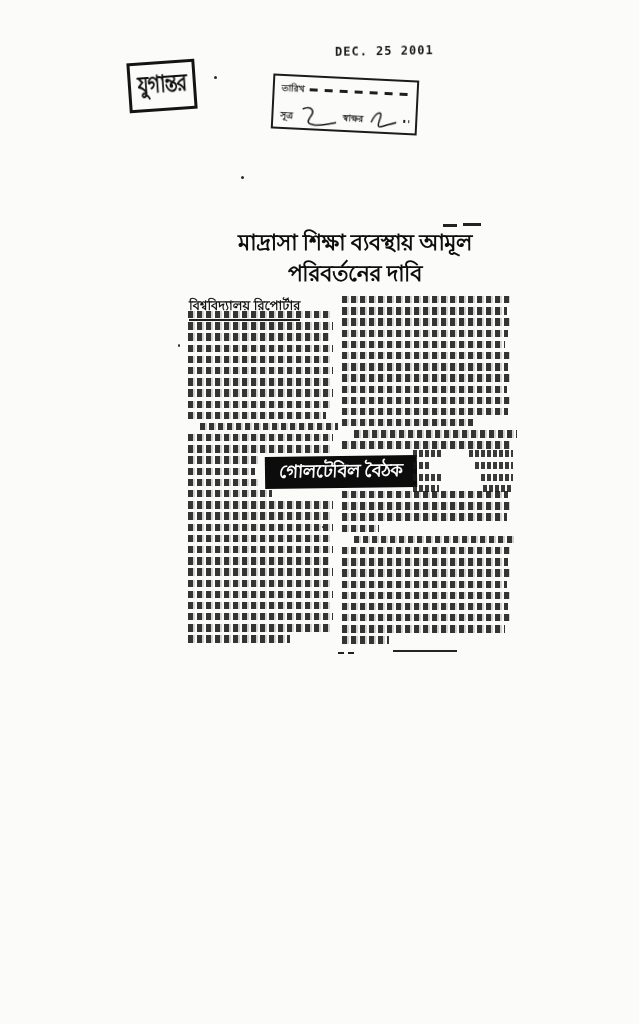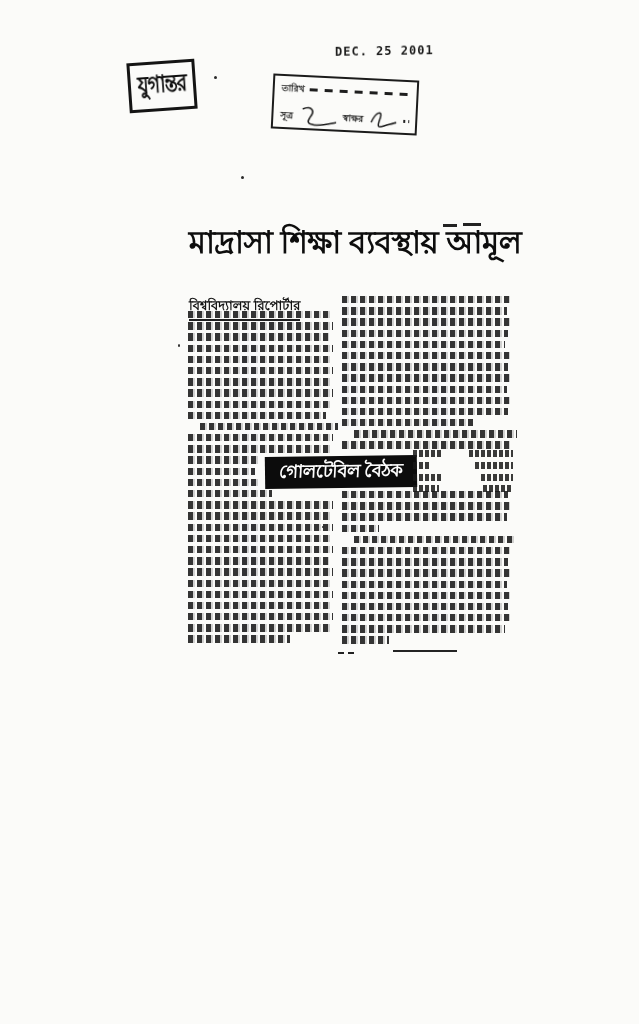--- a/index.html
+++ b/index.html
@@ -39,21 +39,21 @@
     background:repeating-linear-gradient(90deg,#1e1e1e 0 8px,transparent 8px 15px);
   }
   .squiggle{flex:0 0 auto;}
   .dot-trail{
     width:34px;height:3px;
     background:repeating-linear-gradient(90deg,#222 0 2px,transparent 2px 5px);
   }
   
   .headline{
     position:absolute;left:175px;top:227px;width:360px;text-align:center;
-    font-weight:700;color:#0d0d0d;line-height:31px;font-size:31px;
+    font-weight:700;color:#0d0d0d;line-height:31px;font-size:22px;
     filter:blur(.2px);letter-spacing:-.5px;
   }
   .headline-dash{position:absolute;background:#222;height:3px;}
   
   .byline{
     position:absolute;left:189px;top:296px;
     font-size:13px;font-weight:700;color:#141414;
     border-bottom:2px solid #202020;padding-bottom:2px;filter:blur(.25px);
   }
   
@@ -121,20 +121,21 @@
       <span class="routing-label">স্বাক্ষর</span>
       <svg class="squiggle" width="30" height="22" viewBox="0 0 30 22">
         <path d="M3 14 C8 2 14 2 12 9 C10 16 8 20 16 17 C22 15 26 14 28 13" stroke="#1c1c1c" stroke-width="1.5" fill="none"></path>
       </svg>
       <span class="dot-trail"></span>
     </div>
   </div>
 
   <div class="headline">
     <div>মাদ্রাসা শিক্ষা ব্যবস্থায় আমূল</div>
+    <div>পরিবর্তনের দাবি</div>
   </div>
   <div class="headline-dash" style="left:443px;top:224px;width:14px;"></div>
   <div class="headline-dash" style="left:463px;top:223px;width:18px;"></div>
 
   <div class="byline">বিশ্ববিদ্যালয় রিপোর্টার</div>
 
   <div class="col col-left">
       <div class="sim-line" style="width: 99%;"></div>
       <div class="sim-line" style="width: 100%;"></div>
       <div class="sim-line" style="width: 97%;"></div>

